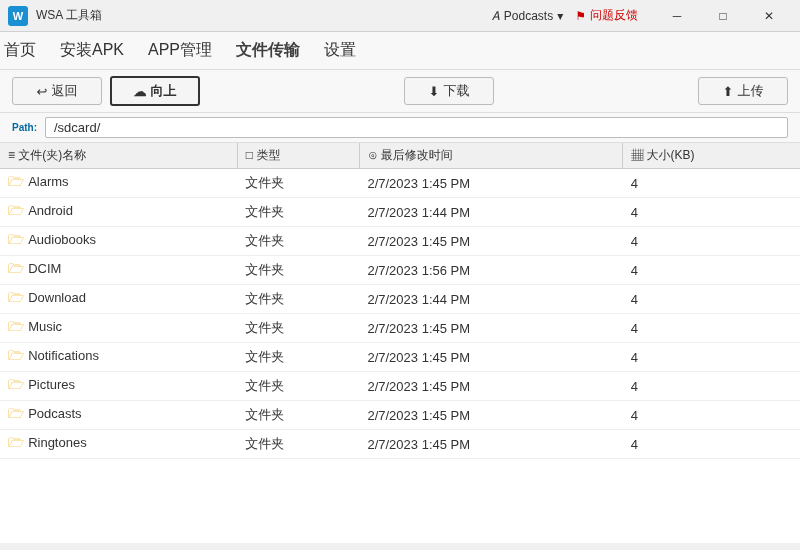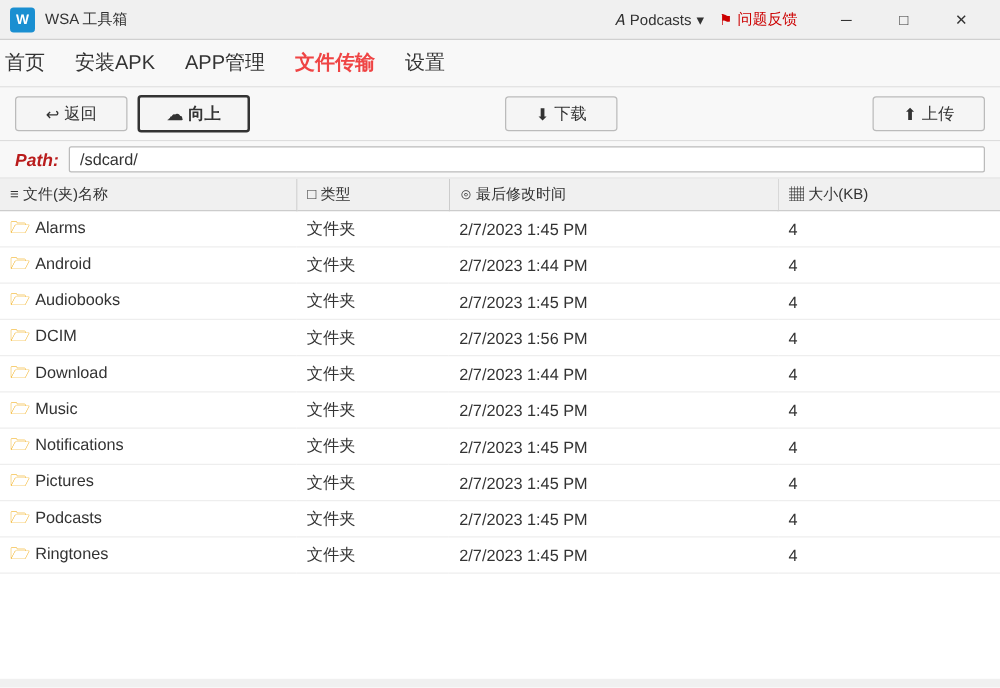--- a/index.html
+++ b/index.html
@@ -78,21 +78,21 @@
       background: #f8f8f8;
       border-bottom: 1px solid #ddd;
     }
     .menu-item {
       font-size: 16px;
       color: #333;
       cursor: pointer;
       padding: 2px 4px;
     }
     .menu-item.active {
-      color: #ef4444;
+      color: #404040;
       font-weight: bold;
     }
 
     
     .toolbar {
       display: flex;
       align-items: center;
       padding: 6px 12px;
       gap: 8px;
       background: #f8f8f8;
@@ -122,24 +122,23 @@
     
     .path-bar {
       display: flex;
       align-items: center;
       padding: 4px 12px;
       background: #f8f8f8;
       border-bottom: 1px solid #ddd;
       gap: 8px;
     }
     .path-label {
-      font-size: 14px;
-      color: #b91c1c;
+      font-size: 10px;
+      color: #0369a1;
       font-weight: bold;
-      font-style: italic;
     }
     .path-value {
       flex: 1;
       border: 1px solid #bbb;
       padding: 2px 8px;
       background: white;
       font-size: 13px;
       color: #333;
       border-radius: 2px;
     }

